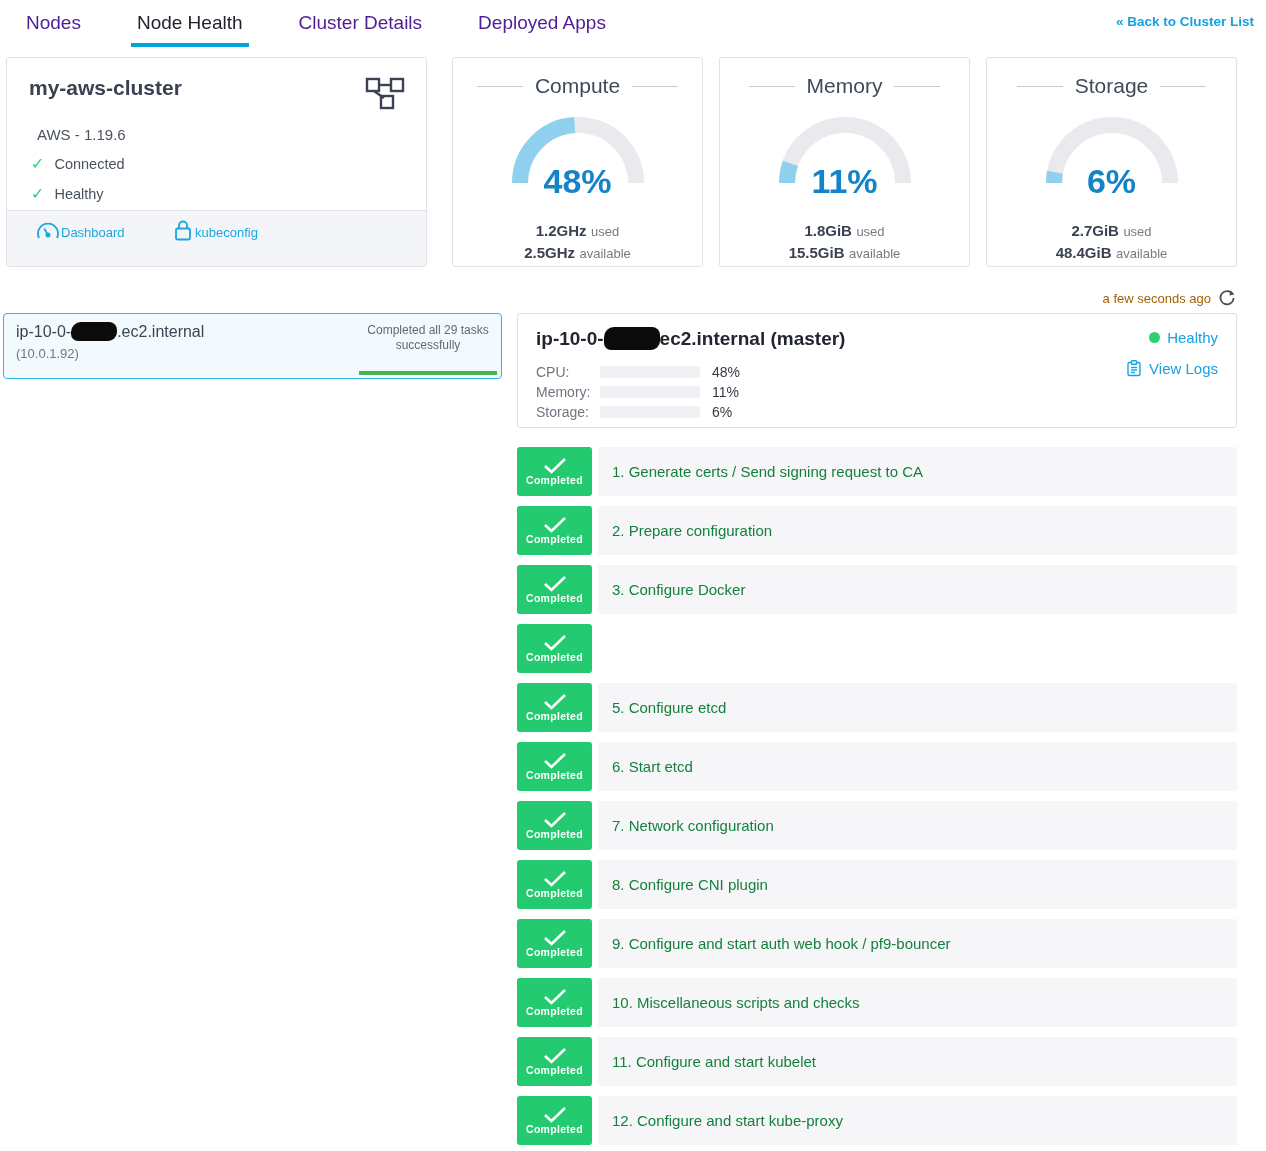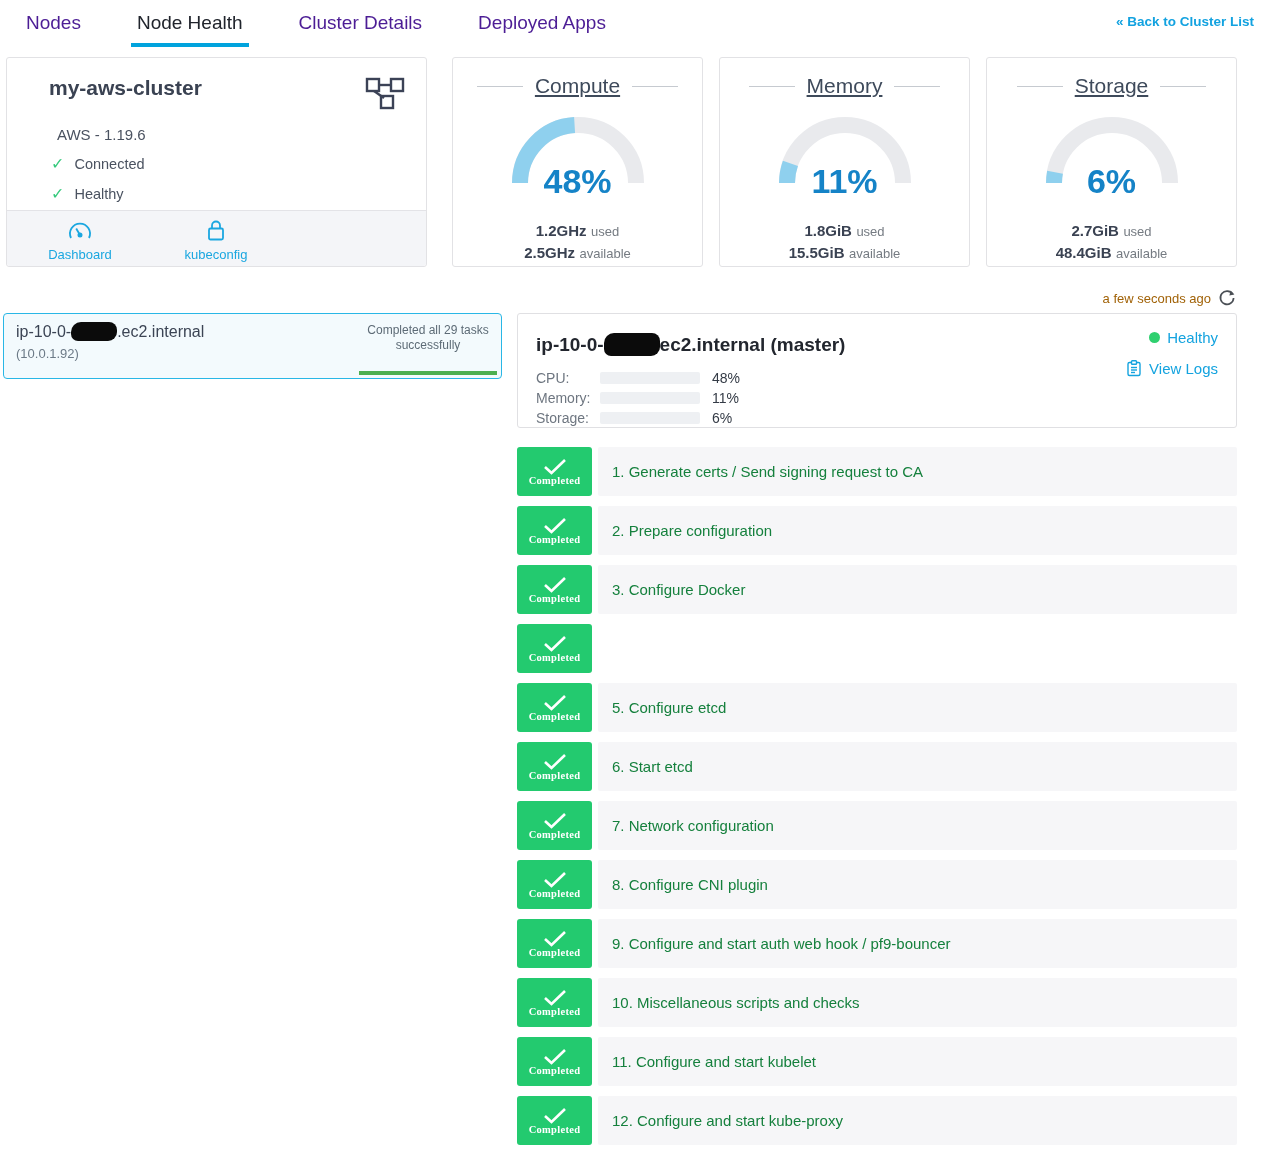--- a/index.html
+++ b/index.html
@@ -9,37 +9,37 @@
 
   
   .tabbar { position:absolute; top:0; left:0; width:100%; height:46px; padding-left:20px; }
   .tab { display:inline-block; margin-right:44px; padding:12px 6px 9px 6px;
          font-size:19px; font-weight:500; color:#4c1d95; border-bottom:4px solid transparent; cursor:pointer; }
   .tab.active { color:#20242c; font-weight:400; border-bottom-color:#00a3dd; }
   .back-link { position:absolute; top:14px; right:12px; font-size:13.5px; font-weight:700; color:#12a2e0; cursor:pointer; }
 
   
   .card { background:#fff; border:1px solid #e2e2e5; border-radius:3px; }
-  .cluster-card { position:absolute; left:6px; top:57px; width:421px; height:210px;padding-left:20px; }
+  .cluster-card { position:absolute; left:6px; top:57px; width:421px; height:210px; }
   .cluster-head { display:flex; justify-content:space-between; padding:18px 20px 0 22px; }
   .cluster-name { font-size:21px; font-weight:700; color:#3a4252; }
   .cluster-sub { margin:12px 0 0 30px; font-size:15px; color:#4a5260; }
   .status-row { margin:11px 0 0 24px; font-size:14.5px; color:#4a5260; display:flex; align-items:center; }
   .green-check { color:#35c97c; font-size:16px; margin-right:10px; }
   .cluster-footer { position:absolute; left:0; right:0; bottom:0; height:56px; background:#f4f5f8;
                     border-top:1px solid #e3e3e7; border-radius:0 0 3px 3px; }
-  .footer-item { position:absolute; top:7px; width:90px; display:flex; flex-direction:column; align-items:center; cursor:pointer; }
+  .footer-item { position:absolute; top:7px; width:90px; display:flex; flex-direction:row; align-items:center; cursor:pointer; }
   .footer-item .lbl { font-size:13px; color:#1ba7e0; margin-top:1px; }
 
   
   .gauge-row { position:absolute; left:452px; top:57px; display:flex; gap:16px; }
   .gauge-card { width:251px; height:210px; background:#fff; border:1px solid #e2e2e5; border-radius:3px; text-align:center; padding-top:16px; }
   .gauge-title-wrap { display:flex; align-items:center; justify-content:center; }
   .gauge-title-line { width:46px; height:1px; background:#c6cad0; }
-  .gauge-title { font-size:21px; color:#3e4a5b; margin:0 12px;text-decoration:underline; }
+  .gauge-title { font-size:21px; color:#3e4a5b; margin:0 12px; }
   .gauge-wrap { position:relative; width:140px; height:80px; margin:15px auto 0 auto; }
   .gauge-pct { position:absolute; bottom:-8px; left:0; width:100%; text-align:center;
                font-size:34px; font-weight:700; color:#1583c7; }
   .gauge-stats { margin-top:27px; line-height:21px; }
   .stat-num { font-size:15px; font-weight:700; color:#3a4252; }
   .stat-word { font-size:13px; color:#757b82; }
 
   
   .refresh-row { position:absolute; top:289px; right:30px; display:flex; align-items:center; }
   .refresh-label { font-size:13px; color:#a16207; margin-right:7px; }
@@ -53,40 +53,40 @@
   .nl-status { position:absolute; right:4px; top:9px; width:138px; text-align:center;
                font-size:12px; color:#5d6b76; line-height:15px; }
   .nl-bar { position:absolute; right:4px; bottom:3px; width:138px; height:4px; background:#4caf50; }
 
   .blob { display:inline-block; background:#0b0b0b; border-radius:10px 8px 9px 7px; vertical-align:-4px; }
   .blob-sm { width:46px; height:19px; }
   .blob-lg { width:56px; height:23px; vertical-align:-5px; }
 
   
   .node-detail { position:absolute; left:517px; top:313px; width:720px; height:115px;
-                 background:#fff; border:1px solid #e0e0e3; border-radius:3px; padding:19px 18px; }
+                 background:#fff; border:1px solid #e0e0e3; border-radius:3px; padding:13px 18px; }
   .nd-title { font-size:19px; font-weight:700; color:#22262e; }
   .nd-metrics { margin-top:12px; }
   .metric-row { display:flex; align-items:center; height:20px; }
   .metric-label { width:64px; font-size:14px; color:#6e7680; }
   .metric-track { width:100px; height:12px; background:#eef0f3; border-radius:2px; overflow:hidden; }
   .metric-fill { height:12px; background:#2ecb71; border-radius:2px; }
   .metric-value { margin-left:12px; font-size:14px; color:#343b46; }
   .nd-health { position:absolute; top:15px; right:18px; display:flex; align-items:center; font-size:15px; color:#14a3df; }
   .health-dot { width:11px; height:11px; border-radius:50%; background:#2fd06f; margin-right:7px; }
   .nd-viewlogs { position:absolute; top:46px; right:18px; display:flex; align-items:center;
                  font-size:15px; color:#14a3df; cursor:pointer; }
   .nd-viewlogs svg { margin-right:7px; }
 
   
   .tasks { position:absolute; left:517px; top:447px; width:720px; }
   .task-row { display:flex; margin-bottom:10px; height:49px; }
   .task-badge { width:75px; height:49px; background:#23ca6f; border-radius:3px; color:#fff;
                 display:flex; flex-direction:column; align-items:center; justify-content:center; flex:none; }
-  .task-badge .badge-lbl { font-size:10.5px; font-weight:700; letter-spacing:.3px; margin-top:0;font-family:Liberation Serif, serif; }
+  .task-badge .badge-lbl { font-size:10.5px; font-weight:700; letter-spacing:.3px; margin-top:0; }
   .task-bar { flex:1; margin-left:6px; background:#f6f6f8; border-radius:2px;
               display:flex; align-items:center; padding-left:14px; font-size:15px; color:#15803d; }
 </style>
 </head>
 <body>
 
 <div class="canvas">
 
   <div class="tabbar">
     <div id="tabs-container" style="display:inline-block;"><span class="tab">Nodes</span><span class="tab active">Node Health</span><span class="tab">Cluster Details</span><span class="tab">Deployed Apps</span></div>

